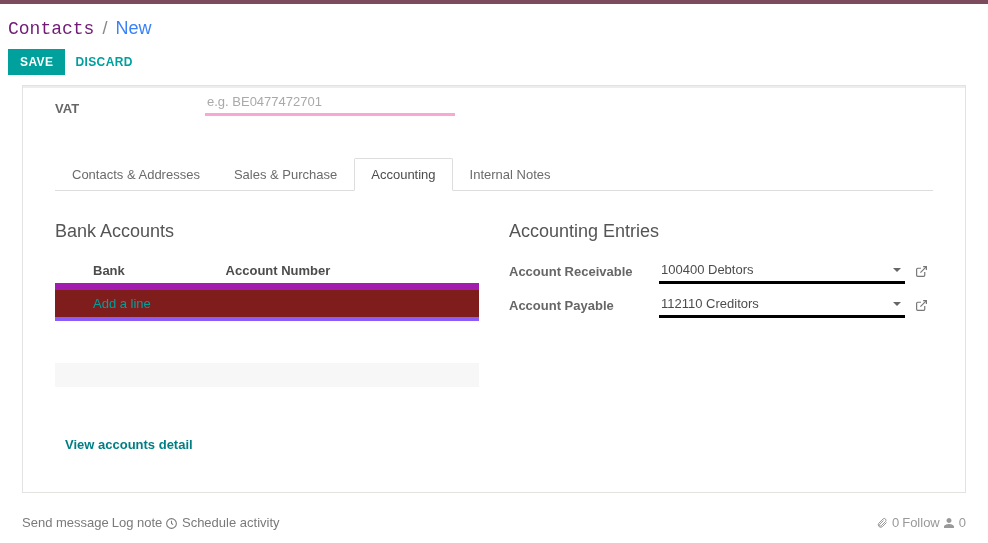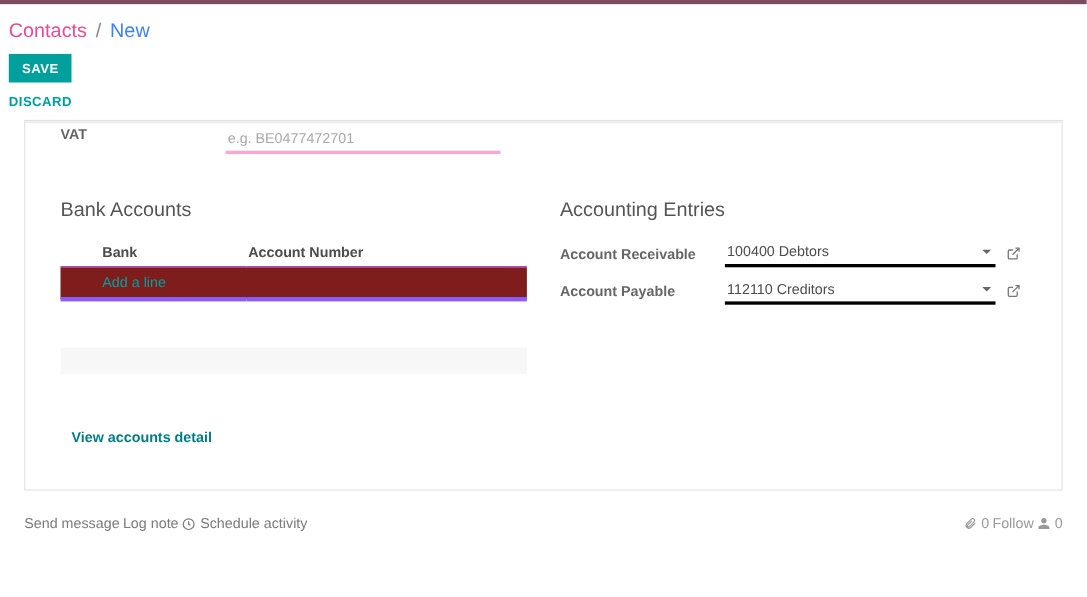--- a/index.html
+++ b/index.html
@@ -19,31 +19,31 @@
     background: #fff;
   }
   .breadcrumb {
     font-size: 18px;
     padding: 6px 0 10px 0;
     display: flex;
     align-items: center;
     gap: 8px;
   }
   .breadcrumb a {
-    color: #ec4899;
+    color: #701a75;
     text-decoration: none;
+    font-family: Liberation Mono, monospace;
   }
   .breadcrumb .sep { color: #888; }
   .breadcrumb .current { color: #3b82f6; }
   .actions {
     display: flex;
-    align-items: flex-start;
+    align-items: center;
     gap: 10px;
     padding-bottom: 10px;
-    flex-direction: column;
   }
   .btn-primary {
     background: #00a09d;
     color: #fff;
     border: none;
     padding: 6px 12px;
     font-weight: bold;
     font-size: 12px;
     letter-spacing: 0.4px;
     cursor: pointer;
@@ -69,21 +69,21 @@
   }
   .sheet::before {
     content: "";
     position: absolute;
     top: 0; left: 0; right: 0;
     height: 2px;
     background: #ededed;
   }
   .field-row {
     display: flex;
-    align-items: flex-start;
+    align-items: flex-end;
     padding-top: 4px;
     padding-bottom: 10px;
   }
   .field-label {
     width: 150px;
     font-weight: bold;
     color: #666;
     font-size: 13px;
   }
   .field-input {
@@ -135,21 +135,21 @@
   .bank-table {
     width: 100%;
     border-collapse: collapse;
   }
   .bank-table th {
     text-align: left;
     font-weight: bold;
     color: #4c4c4c;
     font-size: 13px;
     padding: 5px 2px;
-    border-bottom: 1px solid #a21caf;
+    border-bottom: 7px solid #a21caf;
   }
   .bank-table th:first-child { padding-left: 38px; }
   .bank-table td {
     padding: 6px 2px;
     background: #7f1d1d;
     border-bottom: 4px solid #8b5cf6;
   }
   .bank-table td:first-child { padding-left: 38px; }
   .add-line {
     color: #00a09d;
@@ -234,20 +234,26 @@
 </div>
 
 <div class="main-wrap">
   <div class="sheet">
 
     <div class="field-row">
       <div class="field-label">VAT</div>
       <input class="field-input" type="text" placeholder="e.g. BE0477472701" style="">
     </div>
 
+    <div class="tabs">
+      <div class="tab">Contacts &amp; Addresses</div>
+      <div class="tab">Sales &amp; Purchase</div>
+      <div class="tab active">Accounting</div>
+      <div class="tab">Internal Notes</div>
+    </div>
 
     <div class="tab-content">
       <div class="col">
         <div class="section-title">Bank Accounts</div>
         <table class="bank-table">
           <thead>
             <tr>
               <th>Bank</th>
               <th>Account Number</th>
             </tr>

